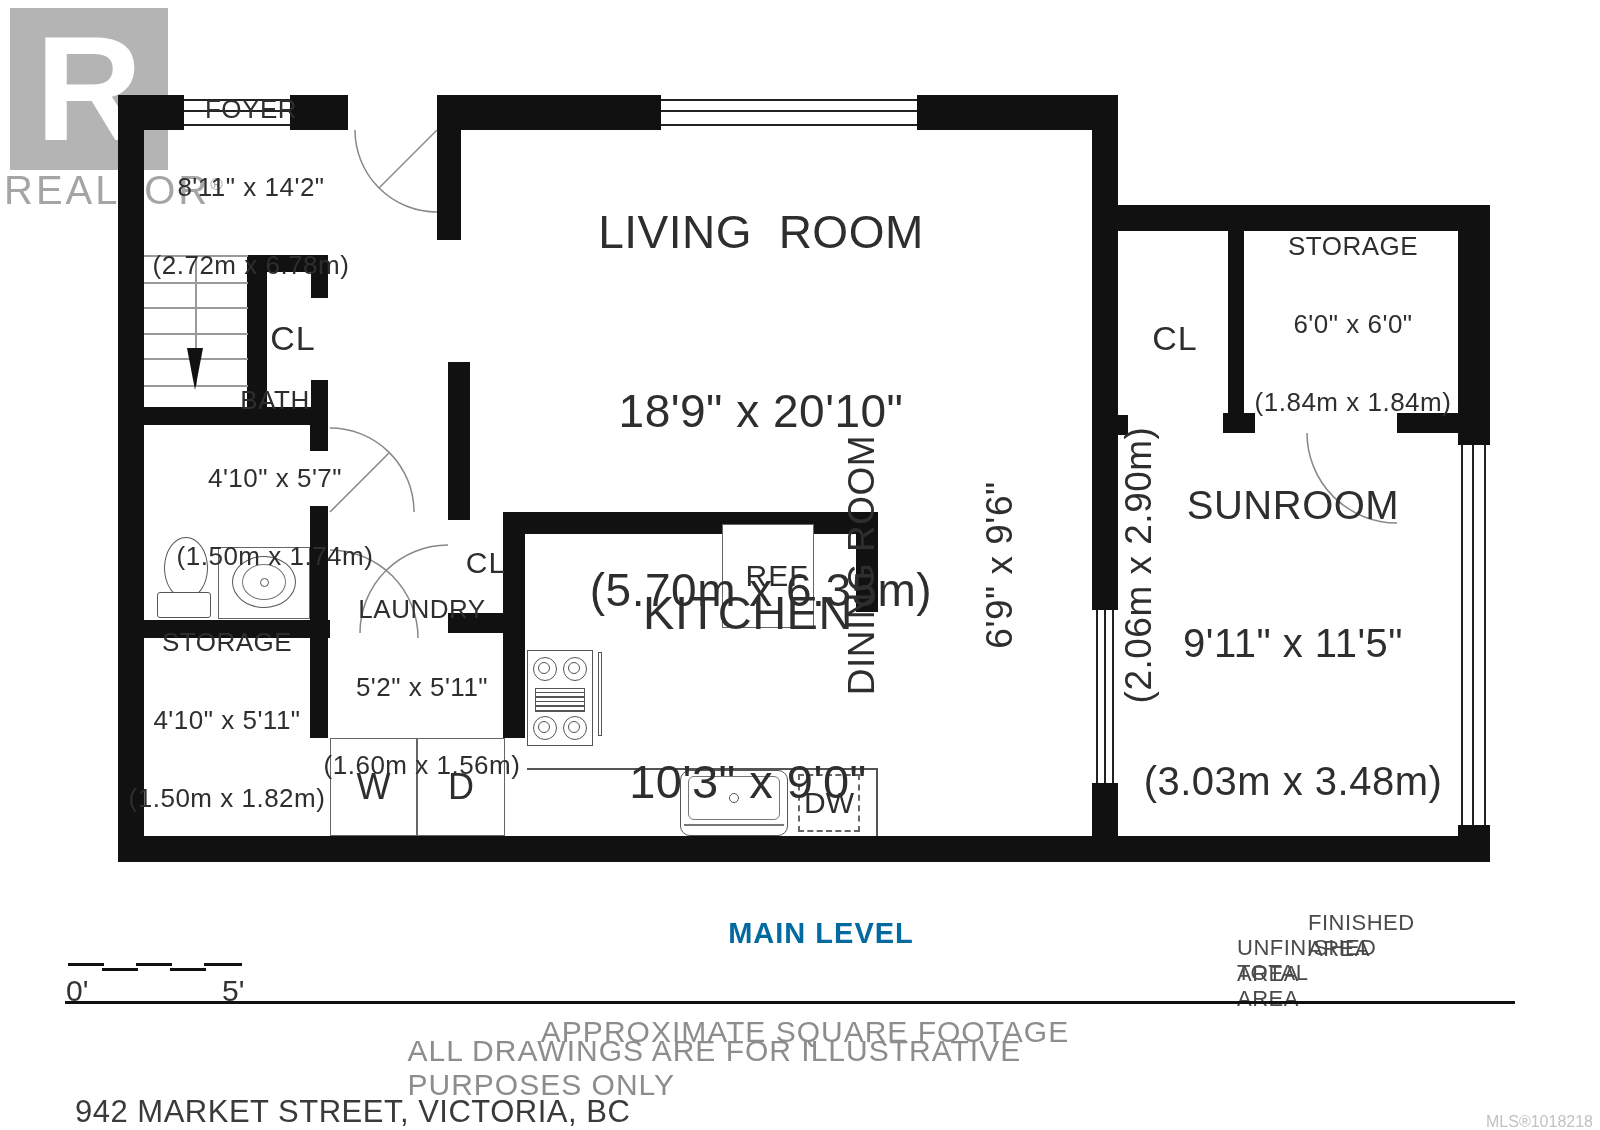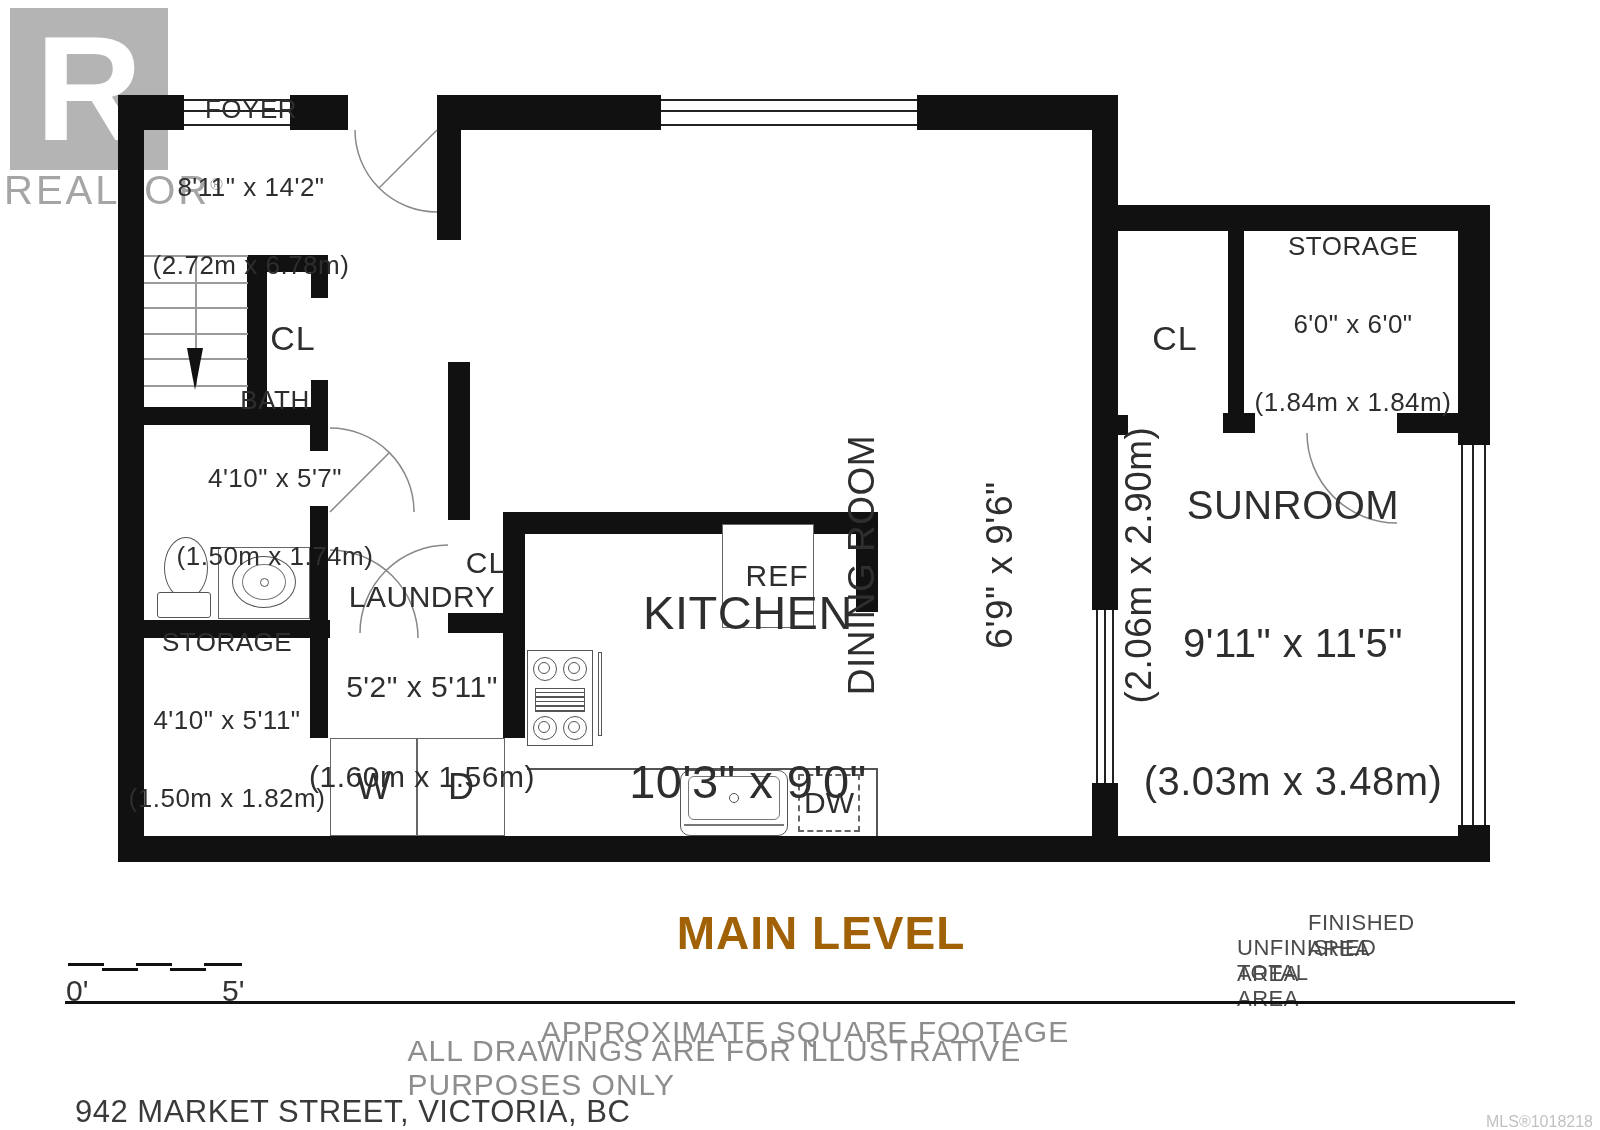--- a/index.html
+++ b/index.html
@@ -150,20 +150,25 @@
   <div class="fix" style="left:417px;top:738px;width:88px;height:98px;border-width:1.2px;border-color:#666;display:flex;align-items:center;justify-content:center;">
     <span style="font-size:36px;">D</span>
   </div>
 
   <div class="rlabel" style="left:251px;top:187px;font-size:26px;">
     <div>FOYER</div>
     <div>8'11" x 14'2"</div>
     <div>(2.72m x 6.78m)</div>
   </div>
 
+  <div class="rlabel" style="left:761px;top:412px;font-size:46px;line-height:1.3;">
+    <div>LIVING  ROOM</div>
+    <div>18'9" x 20'10"</div>
+    <div>(5.70m x 6.35m)</div>
+  </div>
 
   <div class="rlabel" style="left:1000px;top:565px;font-size:37px;line-height:1.25;transform:translate(-50%,-50%) rotate(-90deg);">
     <div>DINING ROOM</div>
     <div>6'9" x 9'6"</div>
     <div>(2.06m x 2.90m)</div>
   </div>
 
   <div class="rlabel" style="left:748px;top:698px;font-size:47px;line-height:1.2;">
     <div>KITCHEN</div>
     <div>10'3" x 9'0"</div>
@@ -174,21 +179,21 @@
     <div>4'10" x 5'7"</div>
     <div>(1.50m x 1.74m)</div>
   </div>
 
   <div class="rlabel" style="left:227px;top:720px;font-size:26px;">
     <div>STORAGE</div>
     <div>4'10" x 5'11"</div>
     <div>(1.50m x 1.82m)</div>
   </div>
 
-  <div class="rlabel" style="left:422px;top:687px;font-size:30px;">
+  <div class="rlabel" style="left:422px;top:687px;font-size:26px;">
     <div>LAUNDRY</div>
     <div>5'2" x 5'11"</div>
     <div>(1.60m x 1.56m)</div>
   </div>
 
   <div class="rlabel" style="left:1353px;top:324px;font-size:26px;">
     <div>STORAGE</div>
     <div>6'0" x 6'0"</div>
     <div>(1.84m x 1.84m)</div>
   </div>
@@ -196,21 +201,21 @@
   <div class="rlabel" style="left:1293px;top:643px;font-size:40px;line-height:1.15;">
     <div>SUNROOM</div>
     <div>9'11" x 11'5"</div>
     <div>(3.03m x 3.48m)</div>
   </div>
 
   <div class="cl" style="left:293px;top:338px;font-size:34px;">CL</div>
   <div class="cl" style="left:486px;top:563px;font-size:30px;">CL</div>
   <div class="cl" style="left:1175px;top:338px;font-size:34px;">CL</div>
 
-  <div class="abs" style="left:821px;top:933px;transform:translate(-50%,-50%);font-size:46px;font-weight:700;letter-spacing:1px;color:#a16207;">MAIN LEVEL</div>
+  <div class="abs" style="left:821px;top:933px;transform:translate(-50%,-50%);font-size:29px;font-weight:700;letter-spacing:1px;color:#0369a1;">MAIN LEVEL</div>
 
   <div class="abs" style="left:0;top:0;">
     <div class="thinline" style="left:68px;top:963px;width:36px;height:3px;background:#111;"></div>
     <div class="thinline" style="left:102px;top:968px;width:36px;height:3px;background:#111;"></div>
     <div class="thinline" style="left:136px;top:963px;width:36px;height:3px;background:#111;"></div>
     <div class="thinline" style="left:170px;top:968px;width:36px;height:3px;background:#111;"></div>
     <div class="thinline" style="left:204px;top:963px;width:38px;height:3px;background:#111;"></div>
   </div>
   <div class="abs" style="left:66px;top:974px;font-size:30px;color:#333;">0'</div>
   <div class="abs" style="left:222px;top:974px;font-size:30px;color:#333;">5'</div>

